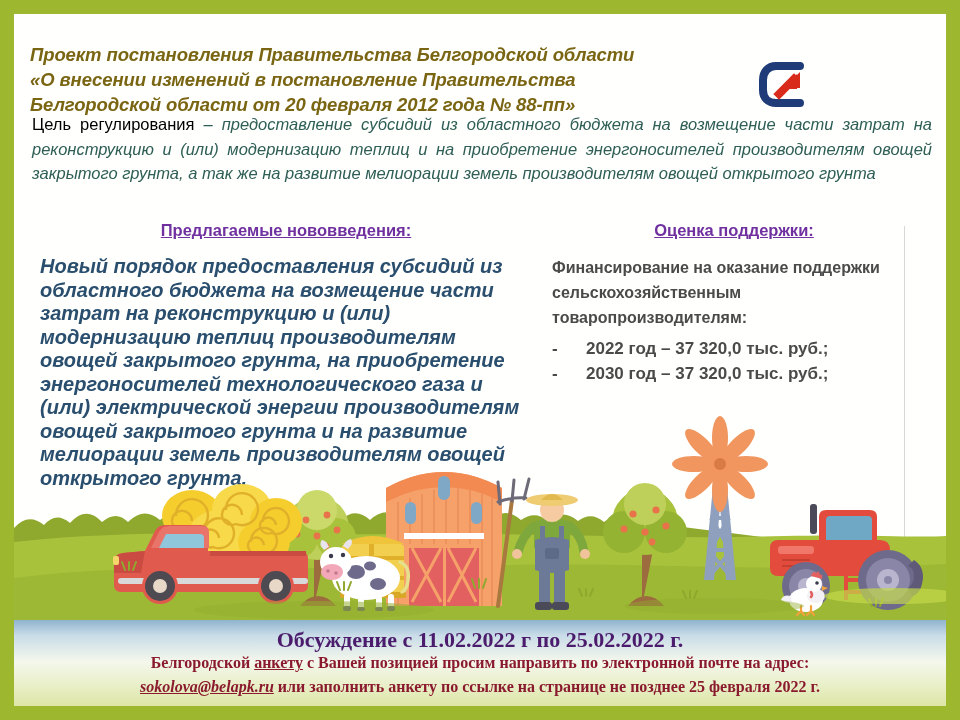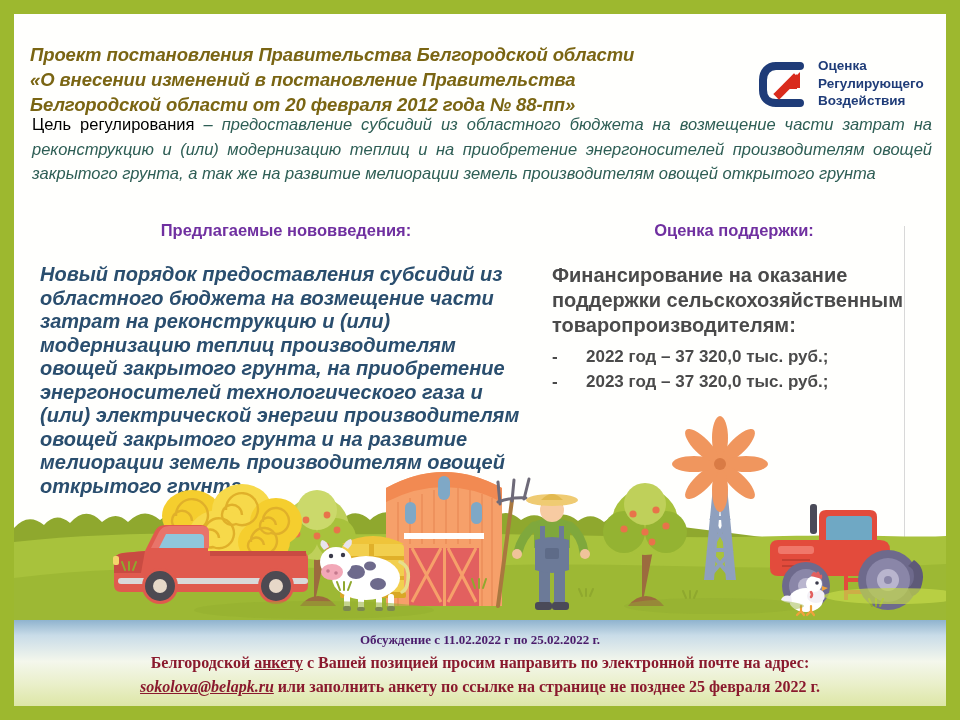--- a/index.html
+++ b/index.html
@@ -109,35 +109,36 @@
   #col-right {
     position: absolute;
     left: 534px;
     top: 205px;
     width: 372px;
   }
   .col-head {
     font-size: 16.5px;
     font-weight: bold;
     color: #7030A0;
+    text-decoration: underline;
     text-align: center;
     line-height: 22px;
-    margin-bottom: 22px;
+    margin-bottom: 14px;
   }
   #left-body {
     font-size: 20px;
     font-weight: bold;
     font-style: italic;
     color: #2A4E6E;
     line-height: 23.5px;
     padding-left: 12px;
     padding-right: 8px;
   }
   #right-intro {
-    font-size: 20px;
+    font-size: 16px;
     font-weight: bold;
     color: #4A4A4A;
     line-height: 25px;
     padding-left: 4px;
   }
   #right-list {
     margin-top: 6px;
     padding-left: 4px;
   }
   .year-row {
@@ -186,21 +187,21 @@
         #E9EFC8 76%,
         #DDE6A6 100%);
   }
   .foot-line {
     text-align: center;
     font-family: "Liberation Serif", serif;
     font-weight: bold;
     color: #8A1A2E;
     white-space: nowrap;
   }
-  #foot1 { font-size: 13px; padding-top: 9px; line-height: 22px; color: #4B1C6B; }
+  #foot1 { font-size: 22px; padding-top: 9px; line-height: 22px; color: #4B1C6B; }
   #foot2 { font-size: 16px; line-height: 24px; }
   #foot3 { font-size: 16px; line-height: 24px; }
   .u { text-decoration: underline; }
   .mail {
     font-style: italic;
     text-decoration: underline;
     color: #8A1A2E;
   }
 
   
@@ -221,44 +222,39 @@
       <div id="logo">
         <div id="logo-mark">
           <svg viewBox="0 0 56 56" width="56" height="56" aria-hidden="true">
             <path d="M44 10 H20 C12 10 7 16 7 24 V34 C7 42 12 47 20 47 H44" fill="none" stroke="#1F3C78" stroke-width="8" stroke-linecap="round"></path>
             <rect x="17" y="17" width="24" height="24" fill="#FFFFFF"></rect>
             <path d="M23 38 L38 23" stroke="#D92B1C" stroke-width="8" stroke-linecap="square"></path>
             <path d="M44 16 L44 32 L28 32 Z" fill="#D92B1C"></path>
             <path d="M41 19 L41 18 L26 33 L41 33 Z" fill="#D92B1C"></path>
           </svg>
         </div>
-        <div id="logo-text">
-          <div class="logo-line">Оценка</div>
-          <div class="logo-line">Регулирующего</div>
-          <div class="logo-line">Воздействия</div>
-        </div>
       </div>
     </div>
 
     <div id="purpose"><span class="lead">Цель регулирования</span><span> – предоставление субсидий из областного бюджета на возмещение части затрат на реконструкцию и (или) модернизацию теплиц и на приобретение энергоносителей производителям овощей закрытого грунта, а так же на развитие мелиорации земель производителям овощей открытого грунта</span></div>
 
     <div id="col-left">
       <div class="col-head">Предлагаемые нововведения:</div>
       <div id="left-body">Новый порядок предоставления субсидий из областного бюджета на возмещение части затрат на реконструкцию и (или) модернизацию теплиц производителям овощей закрытого грунта, на приобретение энергоносителей технологического газа и (или) электрической энергии производителям овощей закрытого грунта и на развитие мелиорации земель производителям овощей открытого грунта.</div>
     </div>
 
     <div id="col-right">
       <div class="col-head">Оценка поддержки:</div>
       <div id="right-intro">Финансирование на оказание поддержки сельскохозяйственным товаропроизводителям:</div>
       <div id="right-list">
         <div class="year-row">
           <span class="dash">-</span><span>2022 год – 37 320,0 тыс. руб.;</span>
         </div>
         <div class="year-row">
-          <span class="dash">-</span><span>2023 год – 37 320,0 тыс. руб.;</span>
+          <span class="dash">-</span><span>2030 год – 37 320,0 тыс. руб.;</span>
         </div>
       </div>
     </div>
 
     <div id="right-rule"></div>
 
     <div id="scene">
       <svg viewBox="0 0 932 210" xmlns="http://www.w3.org/2000/svg" aria-hidden="true">
 
         <path d="M0 118 q14 -16 30 -3 q12 -14 26 -2 q16 -18 32 -1 q14 -12 26 0 q16 -16 32 -2

